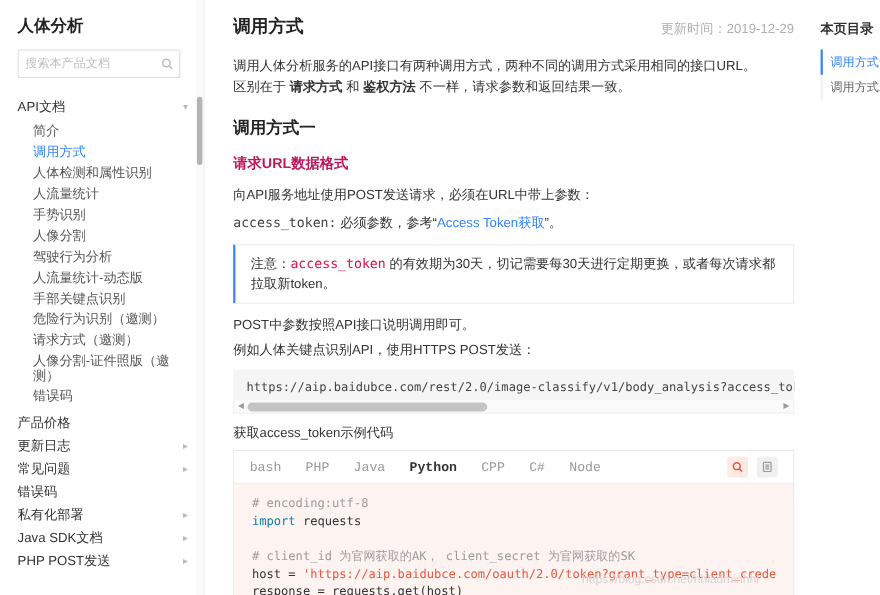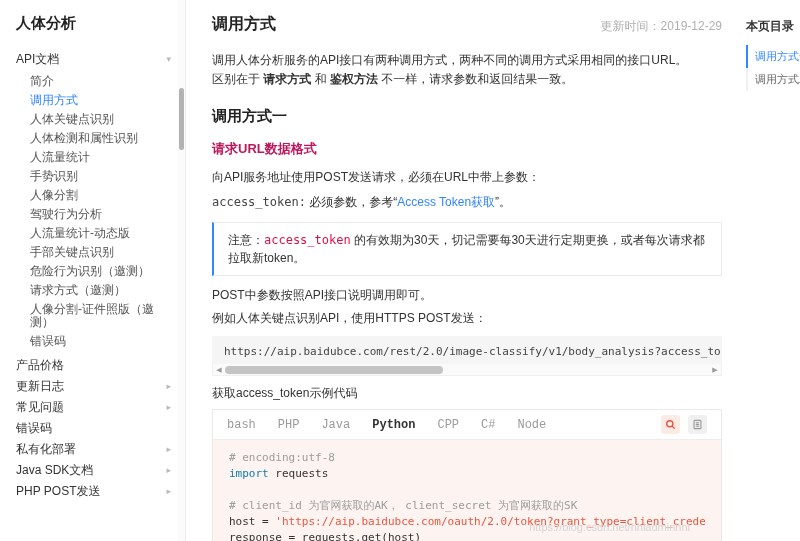--- a/index.html
+++ b/index.html
@@ -74,30 +74,38 @@
   .toc-item.active { color:#3385ff; border-left:2px solid #3385ff; margin-left:-2px; }
 </style>
 </head>
 <body>
 
 <div class="page">
 
   <aside class="sidebar">
     <h1 class="product-title">人体分析</h1>
 
+    <div class="search-box">
+      <input type="text" placeholder="搜索本产品文档" style="">
+      <span class="search-glyph">
+        <svg width="12" height="12" viewBox="0 0 16 16" fill="none" stroke="#bbb" stroke-width="1.8">
+          <circle cx="7" cy="7" r="4.5"></circle>
+            <line x1="10.5" y1="10.5" x2="14" y2="14"></line>
+        </svg>
+      </span>
+    </div>
 
     <nav class="nav">
       <div class="nav-top">
         <span>API文档</span>
         <span class="caret">▾</span>
       </div>
       <ul class="sub">
         <li>简介</li>
         <li class="active">调用方式</li>
-        <li>人体关键点识别</li>
         <li>人体检测和属性识别</li>
         <li>人流量统计</li>
         <li>手势识别</li>
         <li>人像分割</li>
         <li>驾驶行为分析</li>
         <li>人流量统计-动态版</li>
         <li>手部关键点识别</li>
         <li>危险行为识别（邀测）</li>
         <li>请求方式（邀测）</li>
         <li>人像分割-证件照版（邀测）</li>

